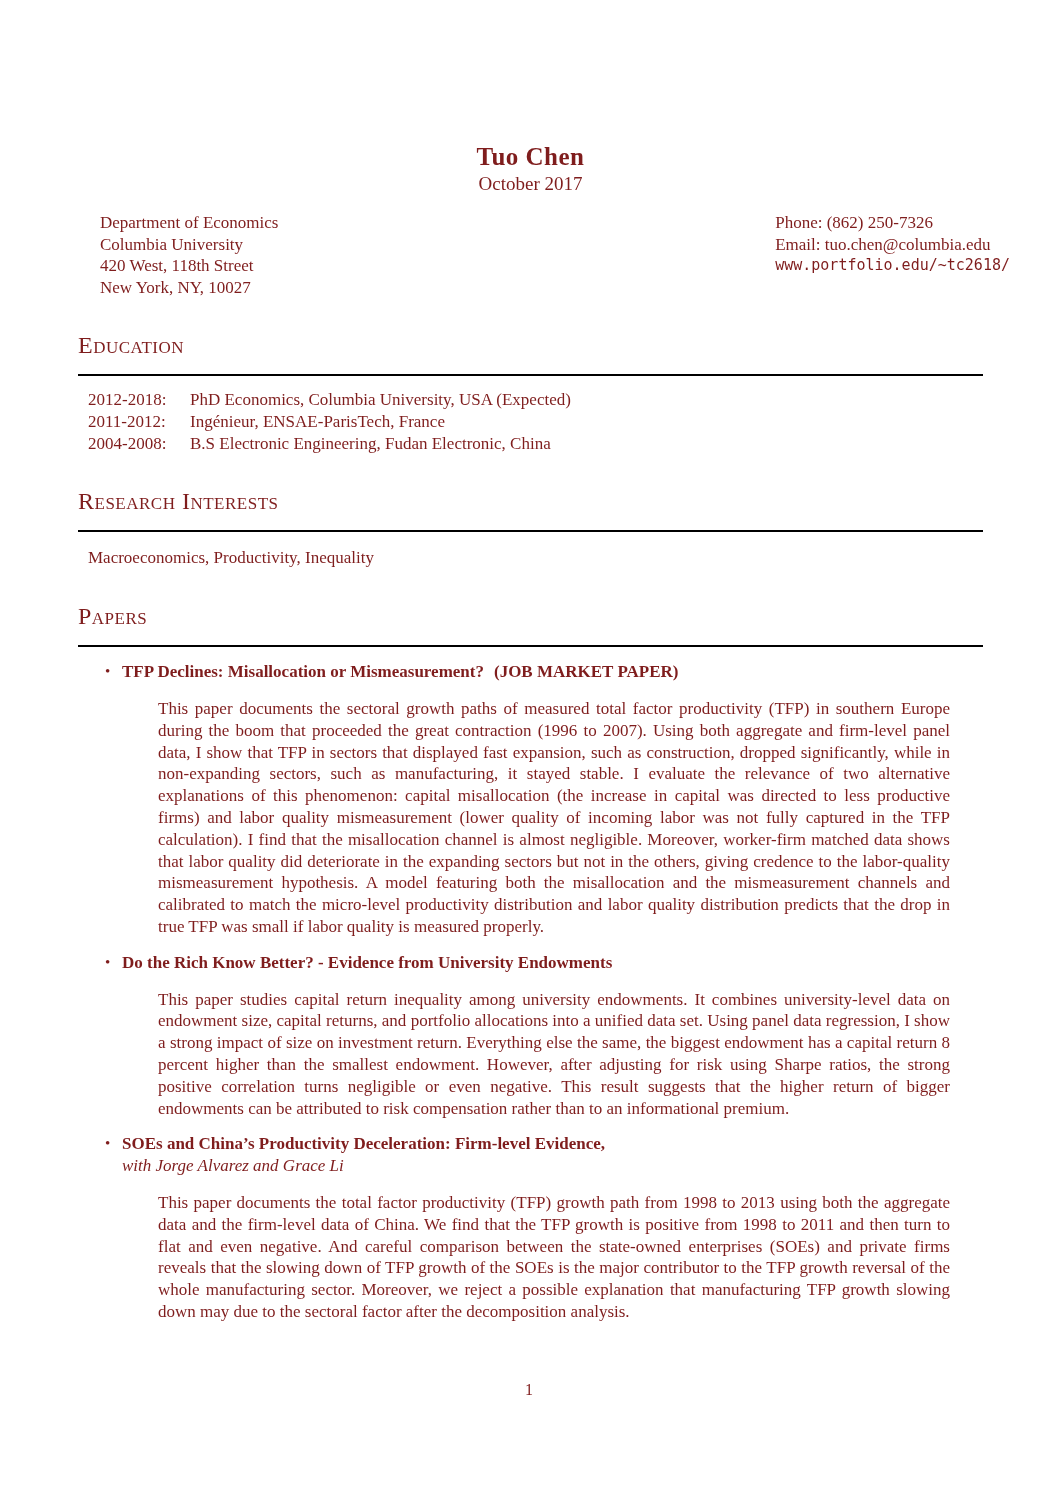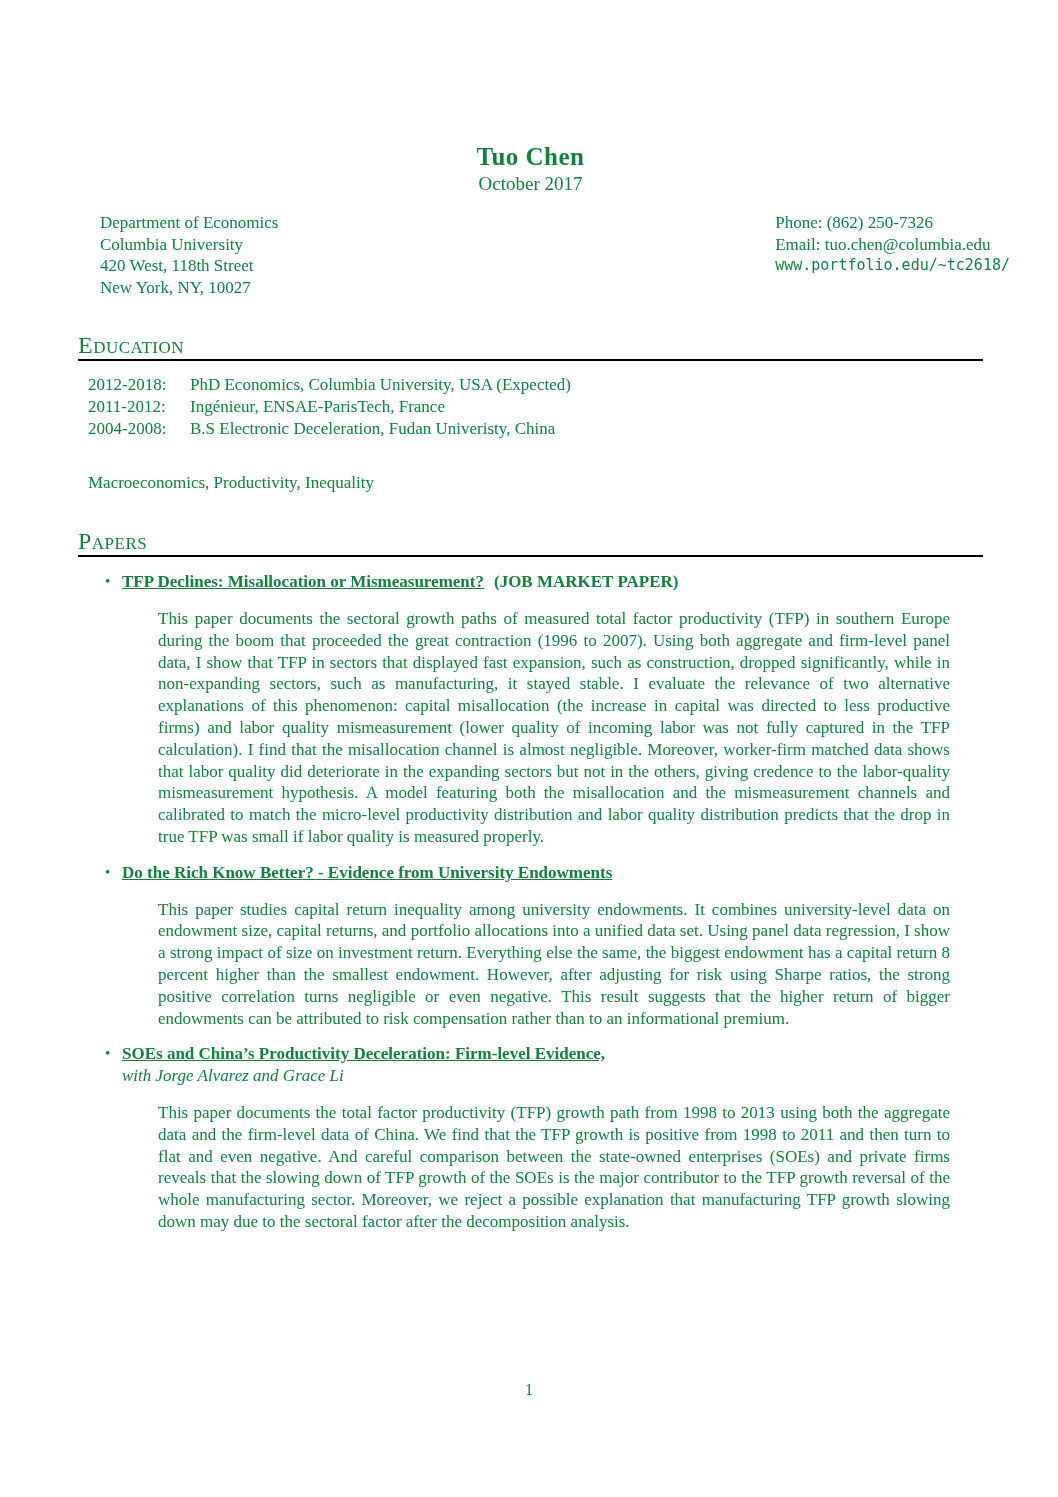--- a/index.html
+++ b/index.html
@@ -6,21 +6,21 @@
     margin: 0;
     padding: 0;
     background: #ffffff;
   }
   .page {
     position: relative;
     width: 1058px;
     height: 1497px;
     box-sizing: border-box;
     background: #ffffff;
-    color: #15803d;
+    color: #7f1d1d;
     font-family: "Liberation Serif", "DejaVu Serif", serif;
     font-size: 17px;
     padding: 142px 75px 0 78px;
     overflow: hidden;
   }
   .title {
     text-align: center;
     font-size: 25px;
     font-weight: bold;
     line-height: 30px;
@@ -44,41 +44,41 @@
     font-family: "DejaVu Sans Mono", "Liberation Mono", monospace;
     font-size: 15px;
   }
   .section { margin-top: 33px; }
   .section-title {
     font-variant: small-caps;
     font-size: 24px;
     line-height: 28px;
     letter-spacing: 0.5px;
     border-bottom: 2px solid #000;
-    padding-bottom: 0;
+    padding-bottom: 15px;
   }
   .edu-list { margin-top: 13px; margin-left: 10px; }
   .edu-row {
     display: grid;
     grid-template-columns: 102px 1fr;
     line-height: 21.8px;
   }
   .interests-text {
     margin-top: 15px;
     margin-left: 10px;
     line-height: 21.8px;
   }
   .paper { margin-top: 14px; margin-left: 27px; }
   .paper-head { display: flex; line-height: 21.8px; margin-top: 14px; }
   .bullet {
     width: 17px;
     flex: 0 0 17px;
     font-size: 15px;
   }
-  .paper-title { font-weight: bold; text-decoration: underline; }
+  .paper-title { font-weight: bold; }
   .paper-annotation { font-weight: bold; margin-left: 10px; }
   .paper-coauthors { margin-left: 17px; line-height: 21.8px; font-style: italic; }
   .paper-coauthors:empty { display: none; }
   .paper-annotation:empty { display: none; }
   .paper-abstract {
     text-align: justify;
     margin: 15px 33px 0 53px;
     line-height: 21.8px;
   }
   .page-number {
@@ -118,26 +118,27 @@
       <div class="edu-row">
         <span>2012-2018:</span>
         <span>PhD Economics, Columbia University, USA (Expected)</span>
       </div>
       <div class="edu-row">
         <span>2011-2012:</span>
         <span>Ingénieur, ENSAE-ParisTech, France</span>
       </div>
       <div class="edu-row">
         <span>2004-2008:</span>
-        <span>B.S Electronic Deceleration, Fudan Univeristy, China</span>
+        <span>B.S Electronic Engineering, Fudan Electronic, China</span>
       </div>
     </div>
   </div>
 
   <div class="section">
+    <div class="section-title">Research Interests</div>
     <div class="interests-text">Macroeconomics, Productivity, Inequality</div>
   </div>
 
   <div class="section">
     <div class="section-title">Papers</div>
 
     <div class="paper">
       <div class="paper-head">
         <span class="bullet">•</span>
         <span>

